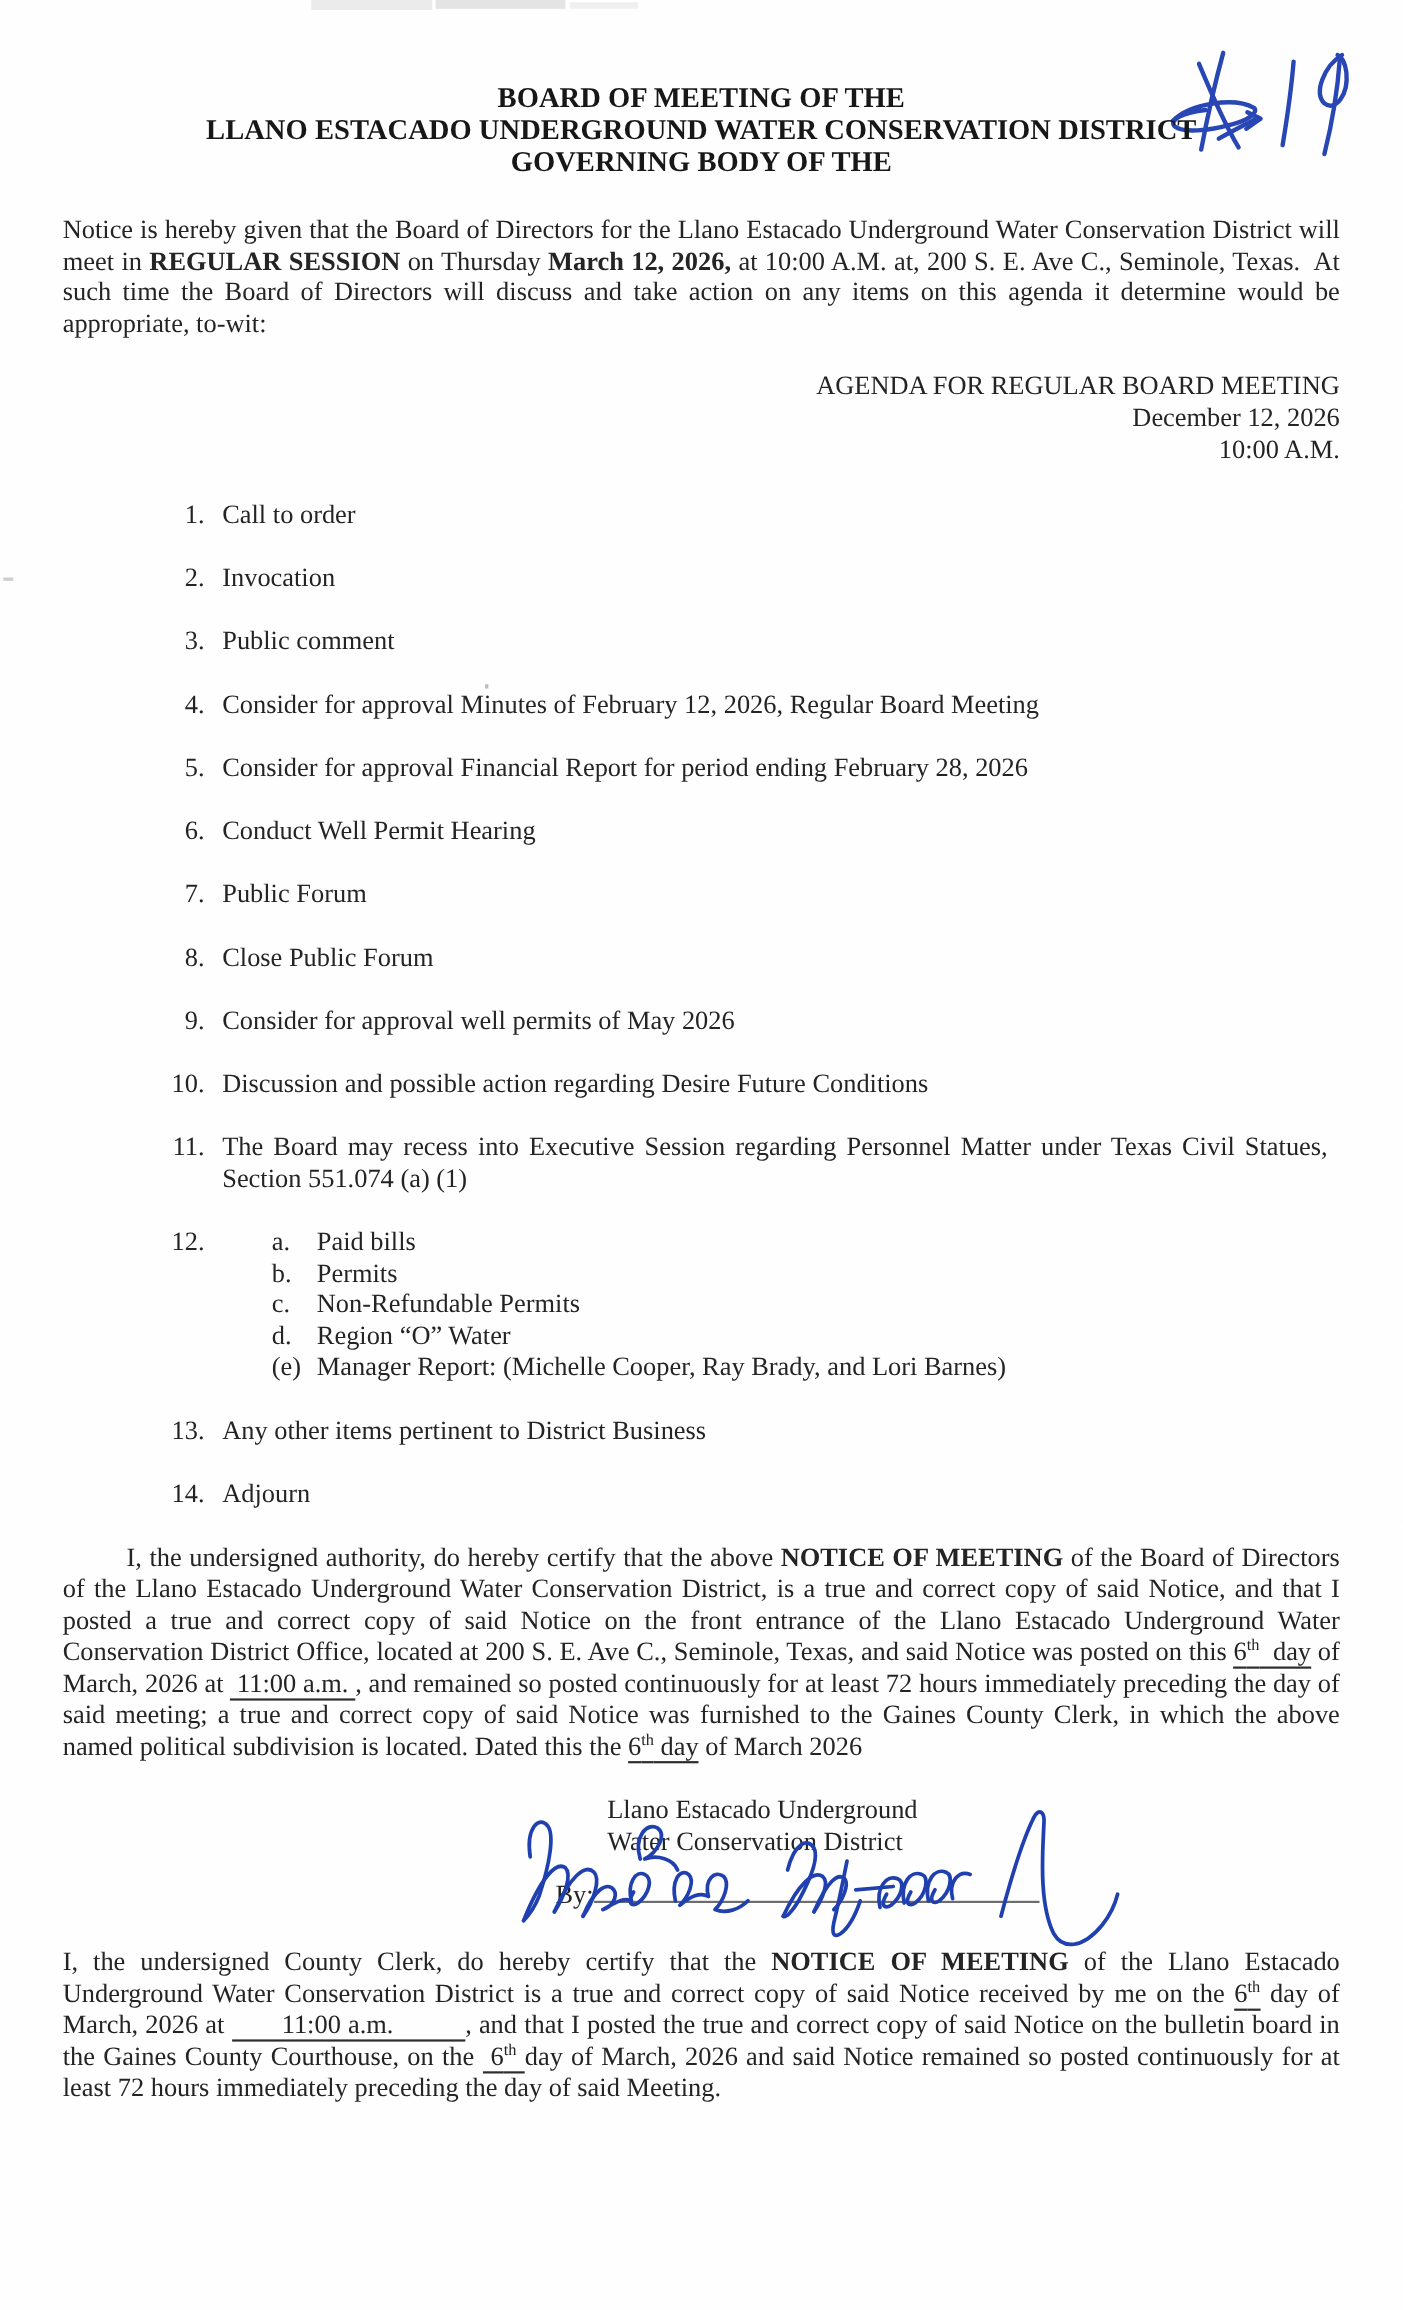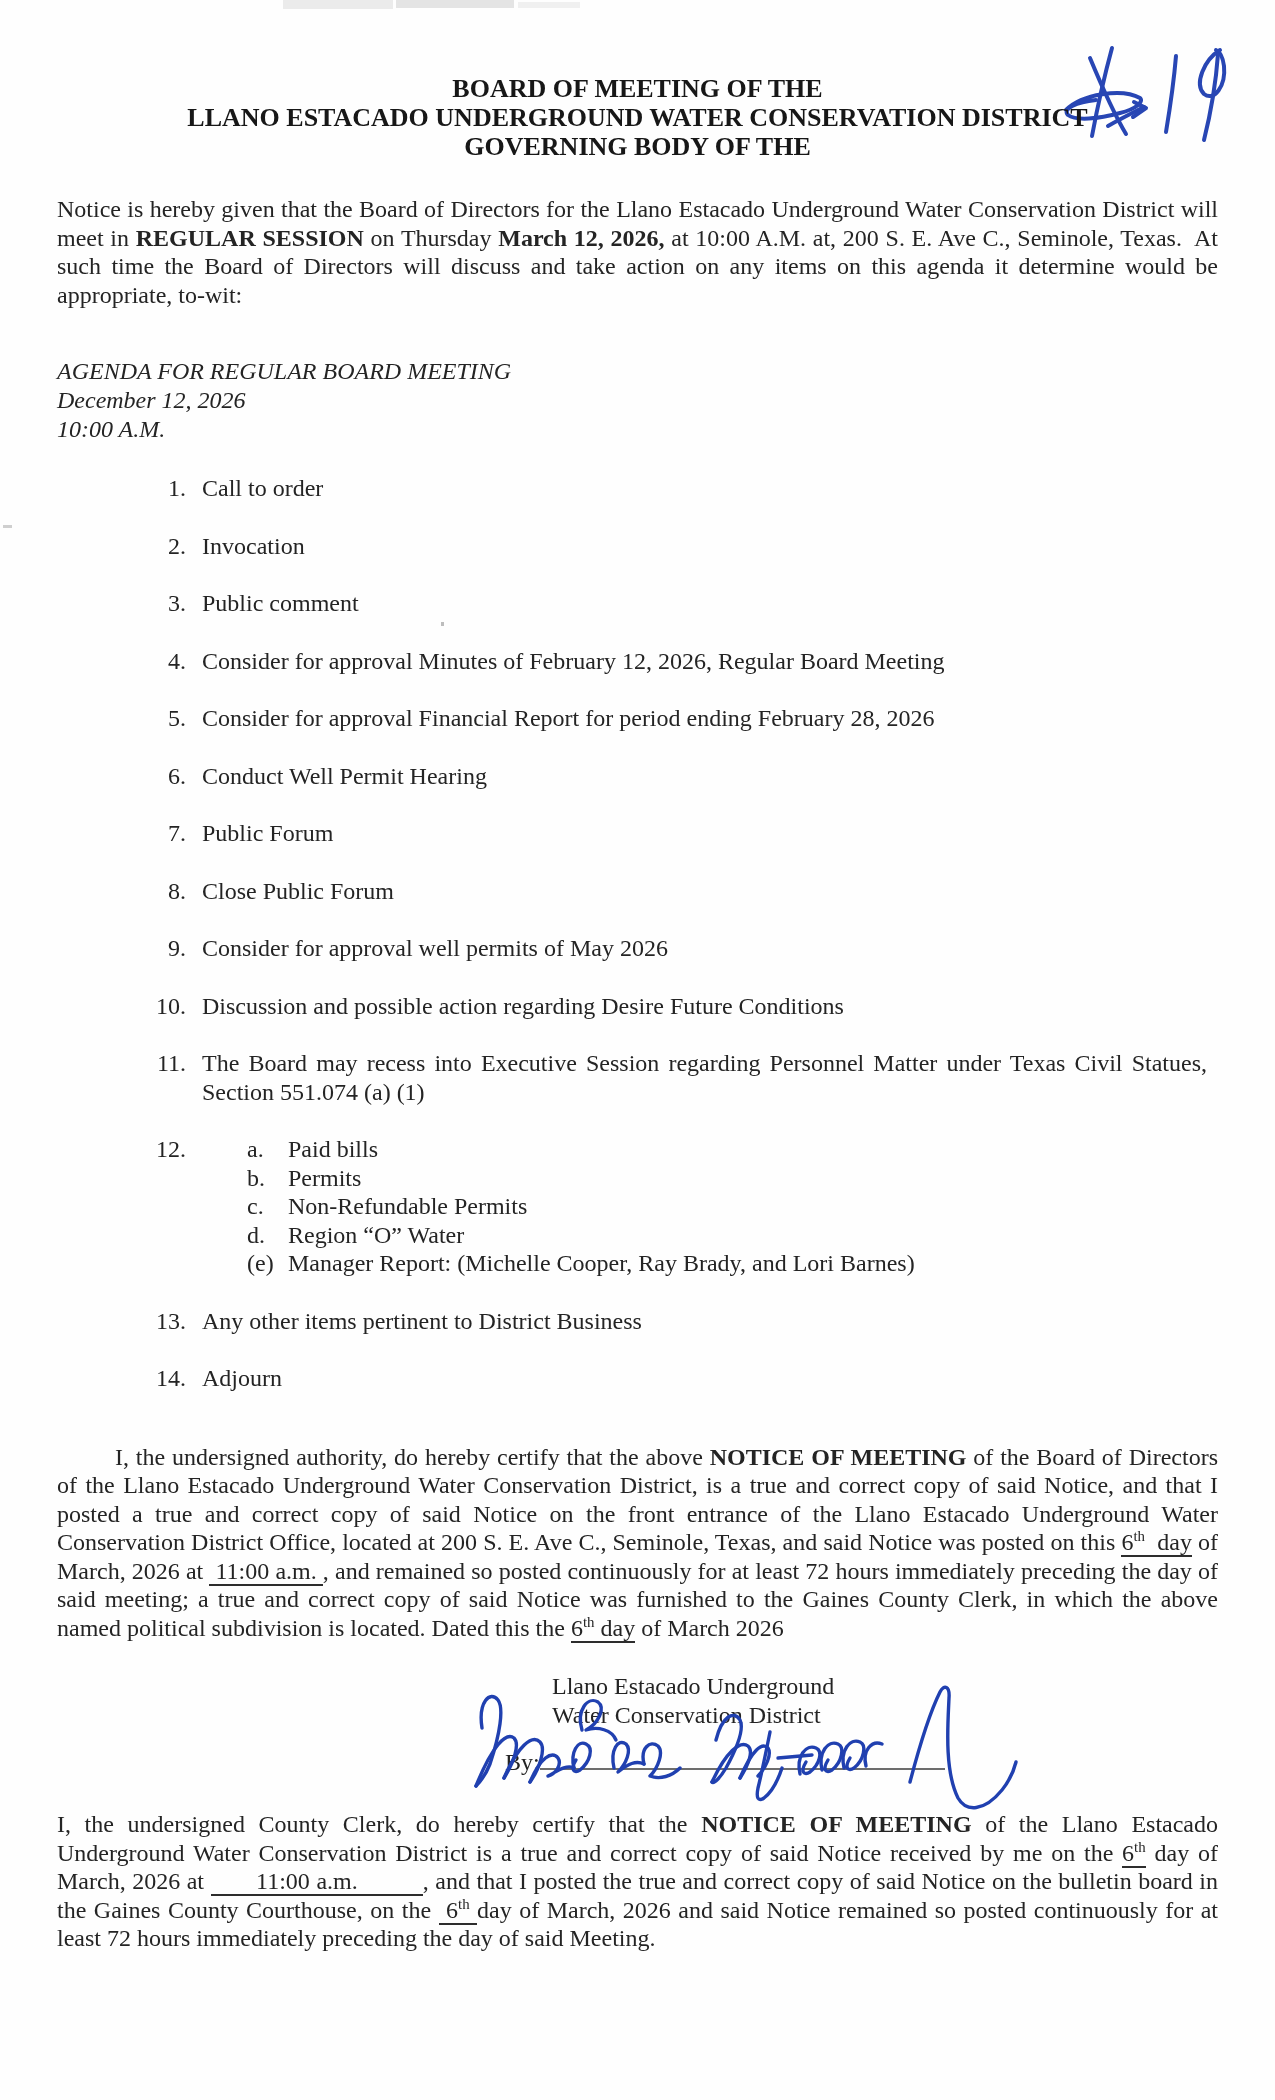--- a/index.html
+++ b/index.html
@@ -7,32 +7,32 @@
     position:relative; width:1275px; height:2100px;
     background:#fefefe; overflow:hidden;
     font-family:"Liberation Serif","DejaVu Serif",serif;
     color:#242424;
   }
   .content { position:absolute; left:57px; top:0; width:1161px; }
 
   .title-block { margin-top:74px; text-align:center; font-weight:bold; font-size:26px; line-height:29px; color:#171717; }
   .intro { margin-top:34px; text-align:justify; font-size:24px; line-height:28.5px; }
 
-  .agenda-heading { margin-top:48px; text-align:left; font-size:24px; line-height:29px;font-style:italic; }
+  .agenda-heading { margin-top:28px; text-align:right; font-size:24px; line-height:29px; }
 
   .agenda { margin-top:30px; margin-left:95px; font-size:24px; }
   .agenda-row { display:flex; margin-bottom:29px; line-height:28.5px; }
   .agenda-row .num { width:34px; flex:none; text-align:right; }
   .agenda-row .txt { margin-left:16px; width:1005px; text-align:justify; }
   .sub { display:flex; margin-left:45px; }
   .sub .snum { width:41px; flex:none; }
   .sub .stxt { flex:1; }
 
   .cert { text-align:justify; font-size:24px; line-height:28.5px; }
-  .cert1 { margin-top:50px; text-indent:58px; }
+  .cert1 { margin-top:30px; text-indent:58px; }
   .cert2 { margin-top:22px; }
 
   .u { border-bottom:2px solid #2d2d2d; }
   sup { font-size:0.62em; line-height:0; vertical-align:super; }
 
   .sig-org { margin-top:30px; margin-left:495px; font-size:24px; line-height:29px; }
   .by-line { position:relative; margin-left:448px; margin-top:12px; height:46px; font-size:24px; }
   .sig-underline { display:inline-block; width:405px; height:26px; border-bottom:2px solid #6d6d6d; }
   .sig-svg { position:absolute; left:-45px; top:-64px; width:600px; height:150px; pointer-events:none; }
 

